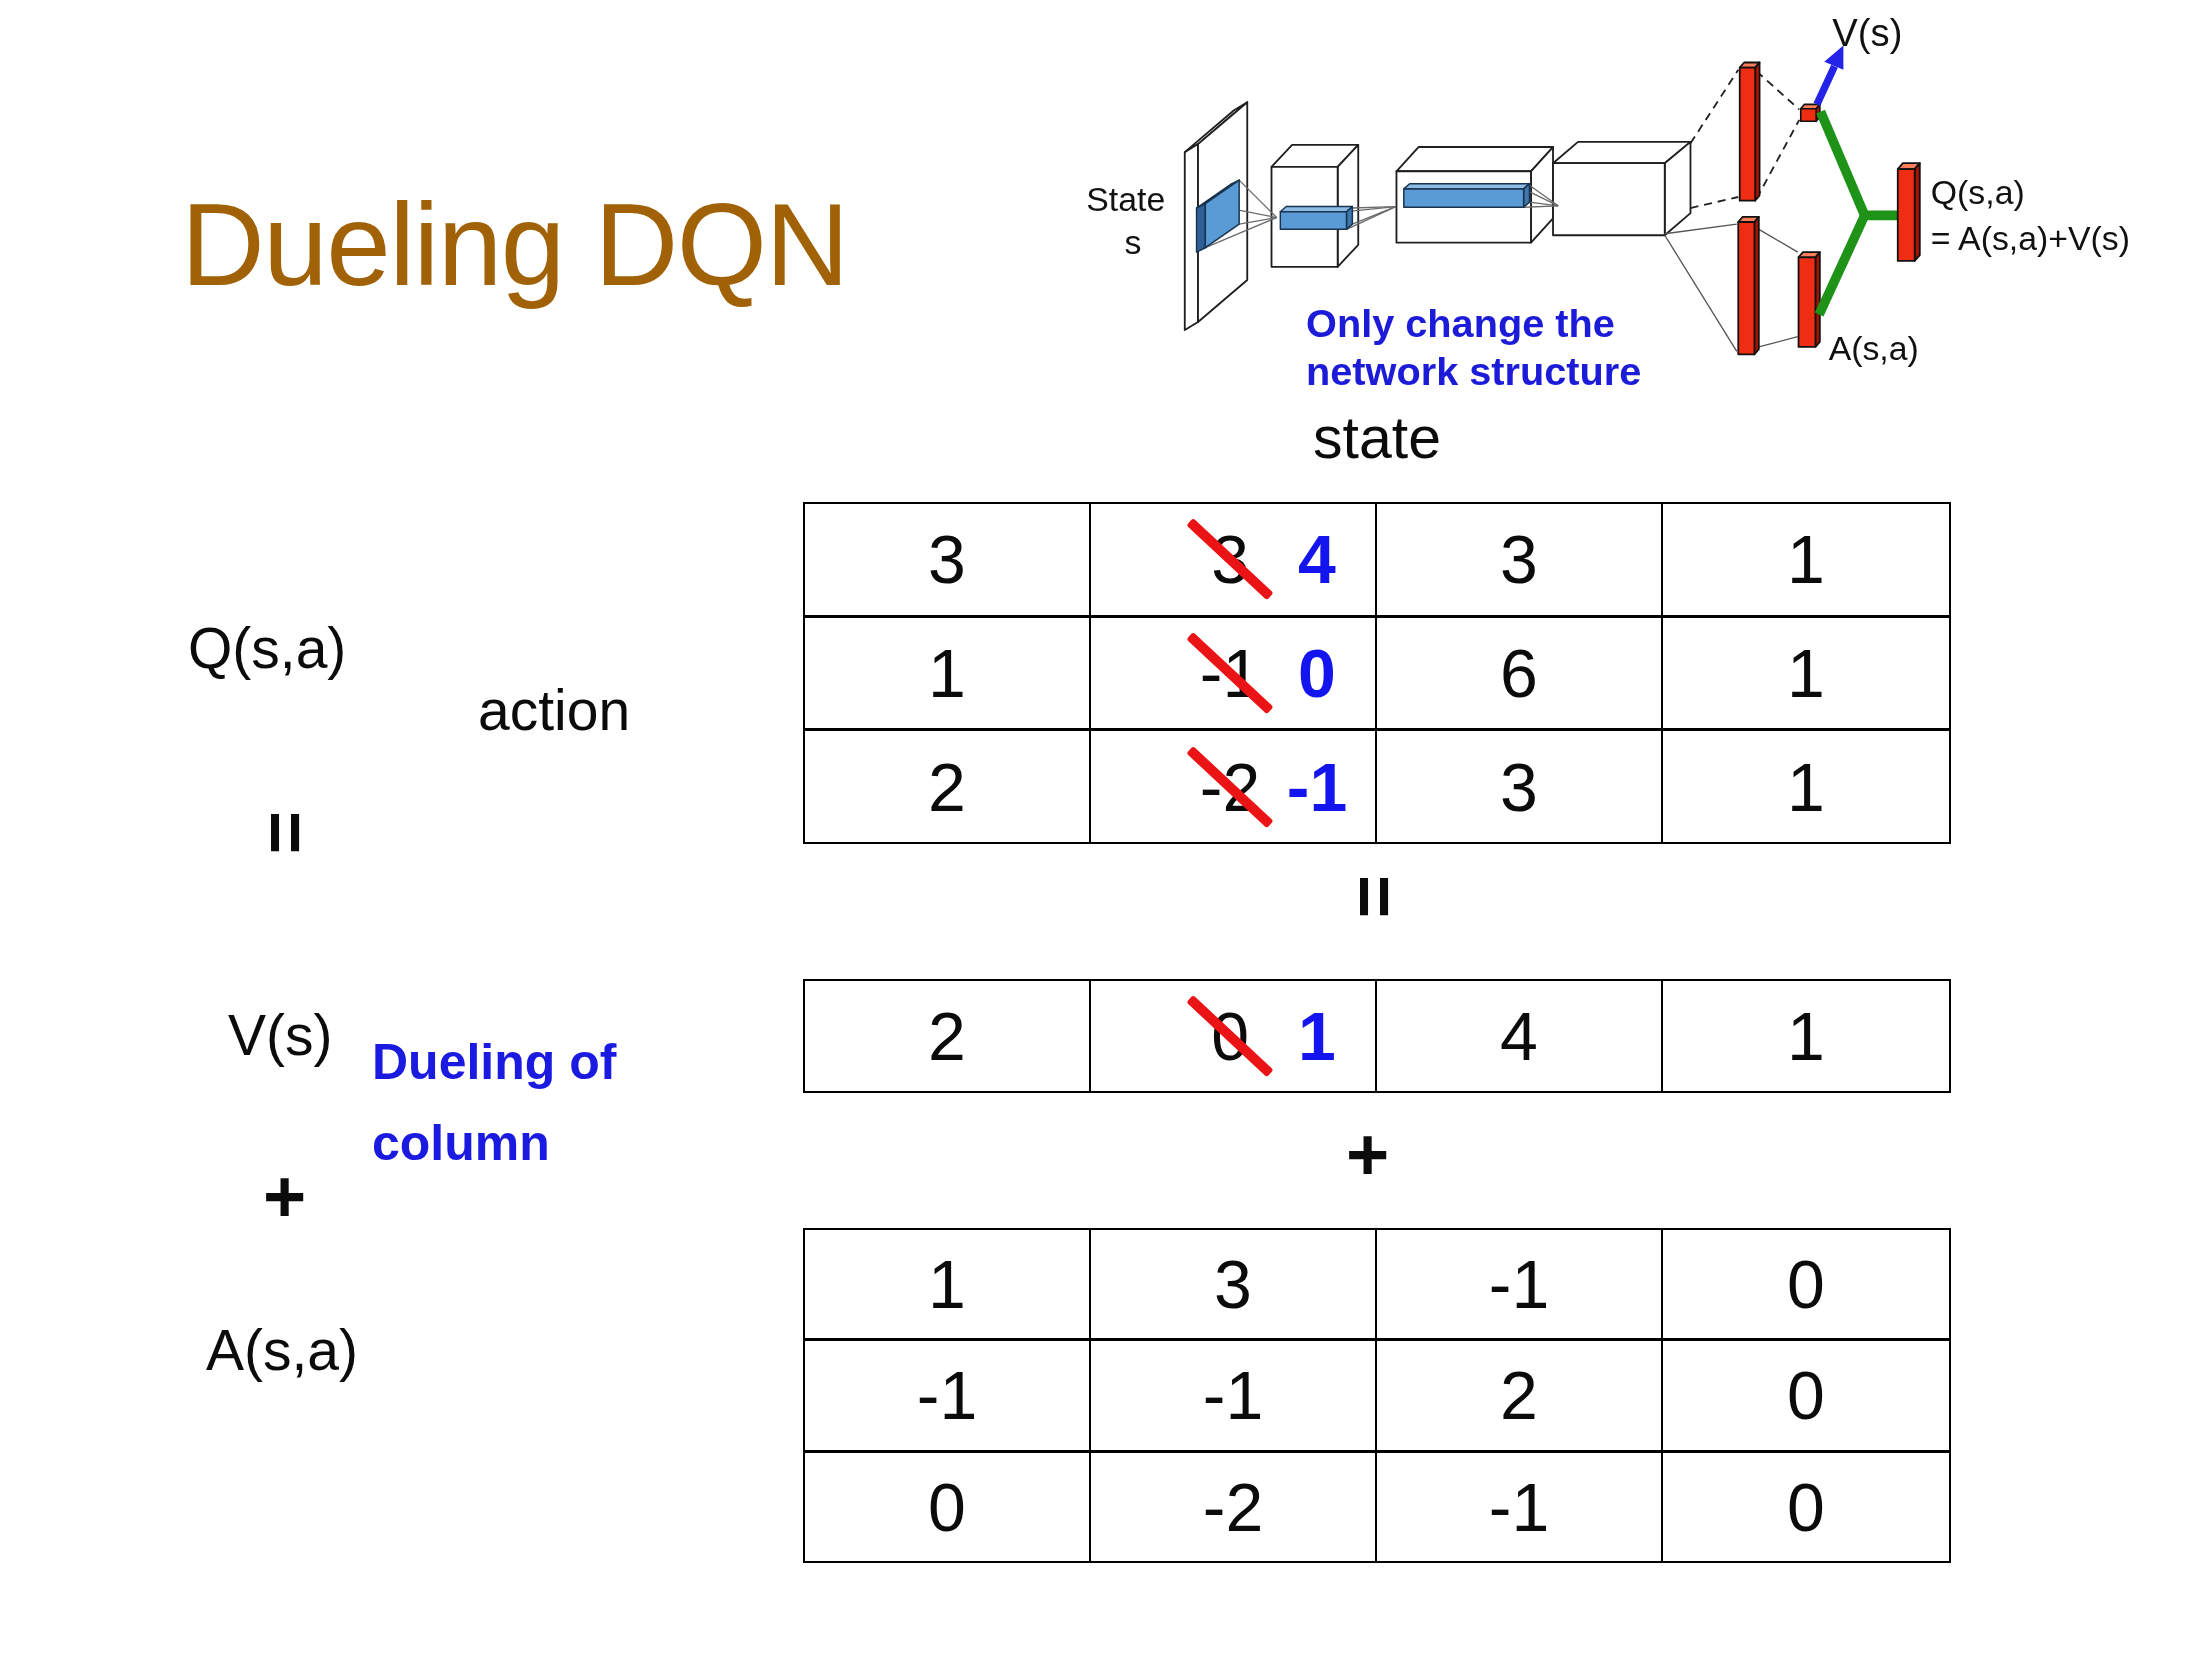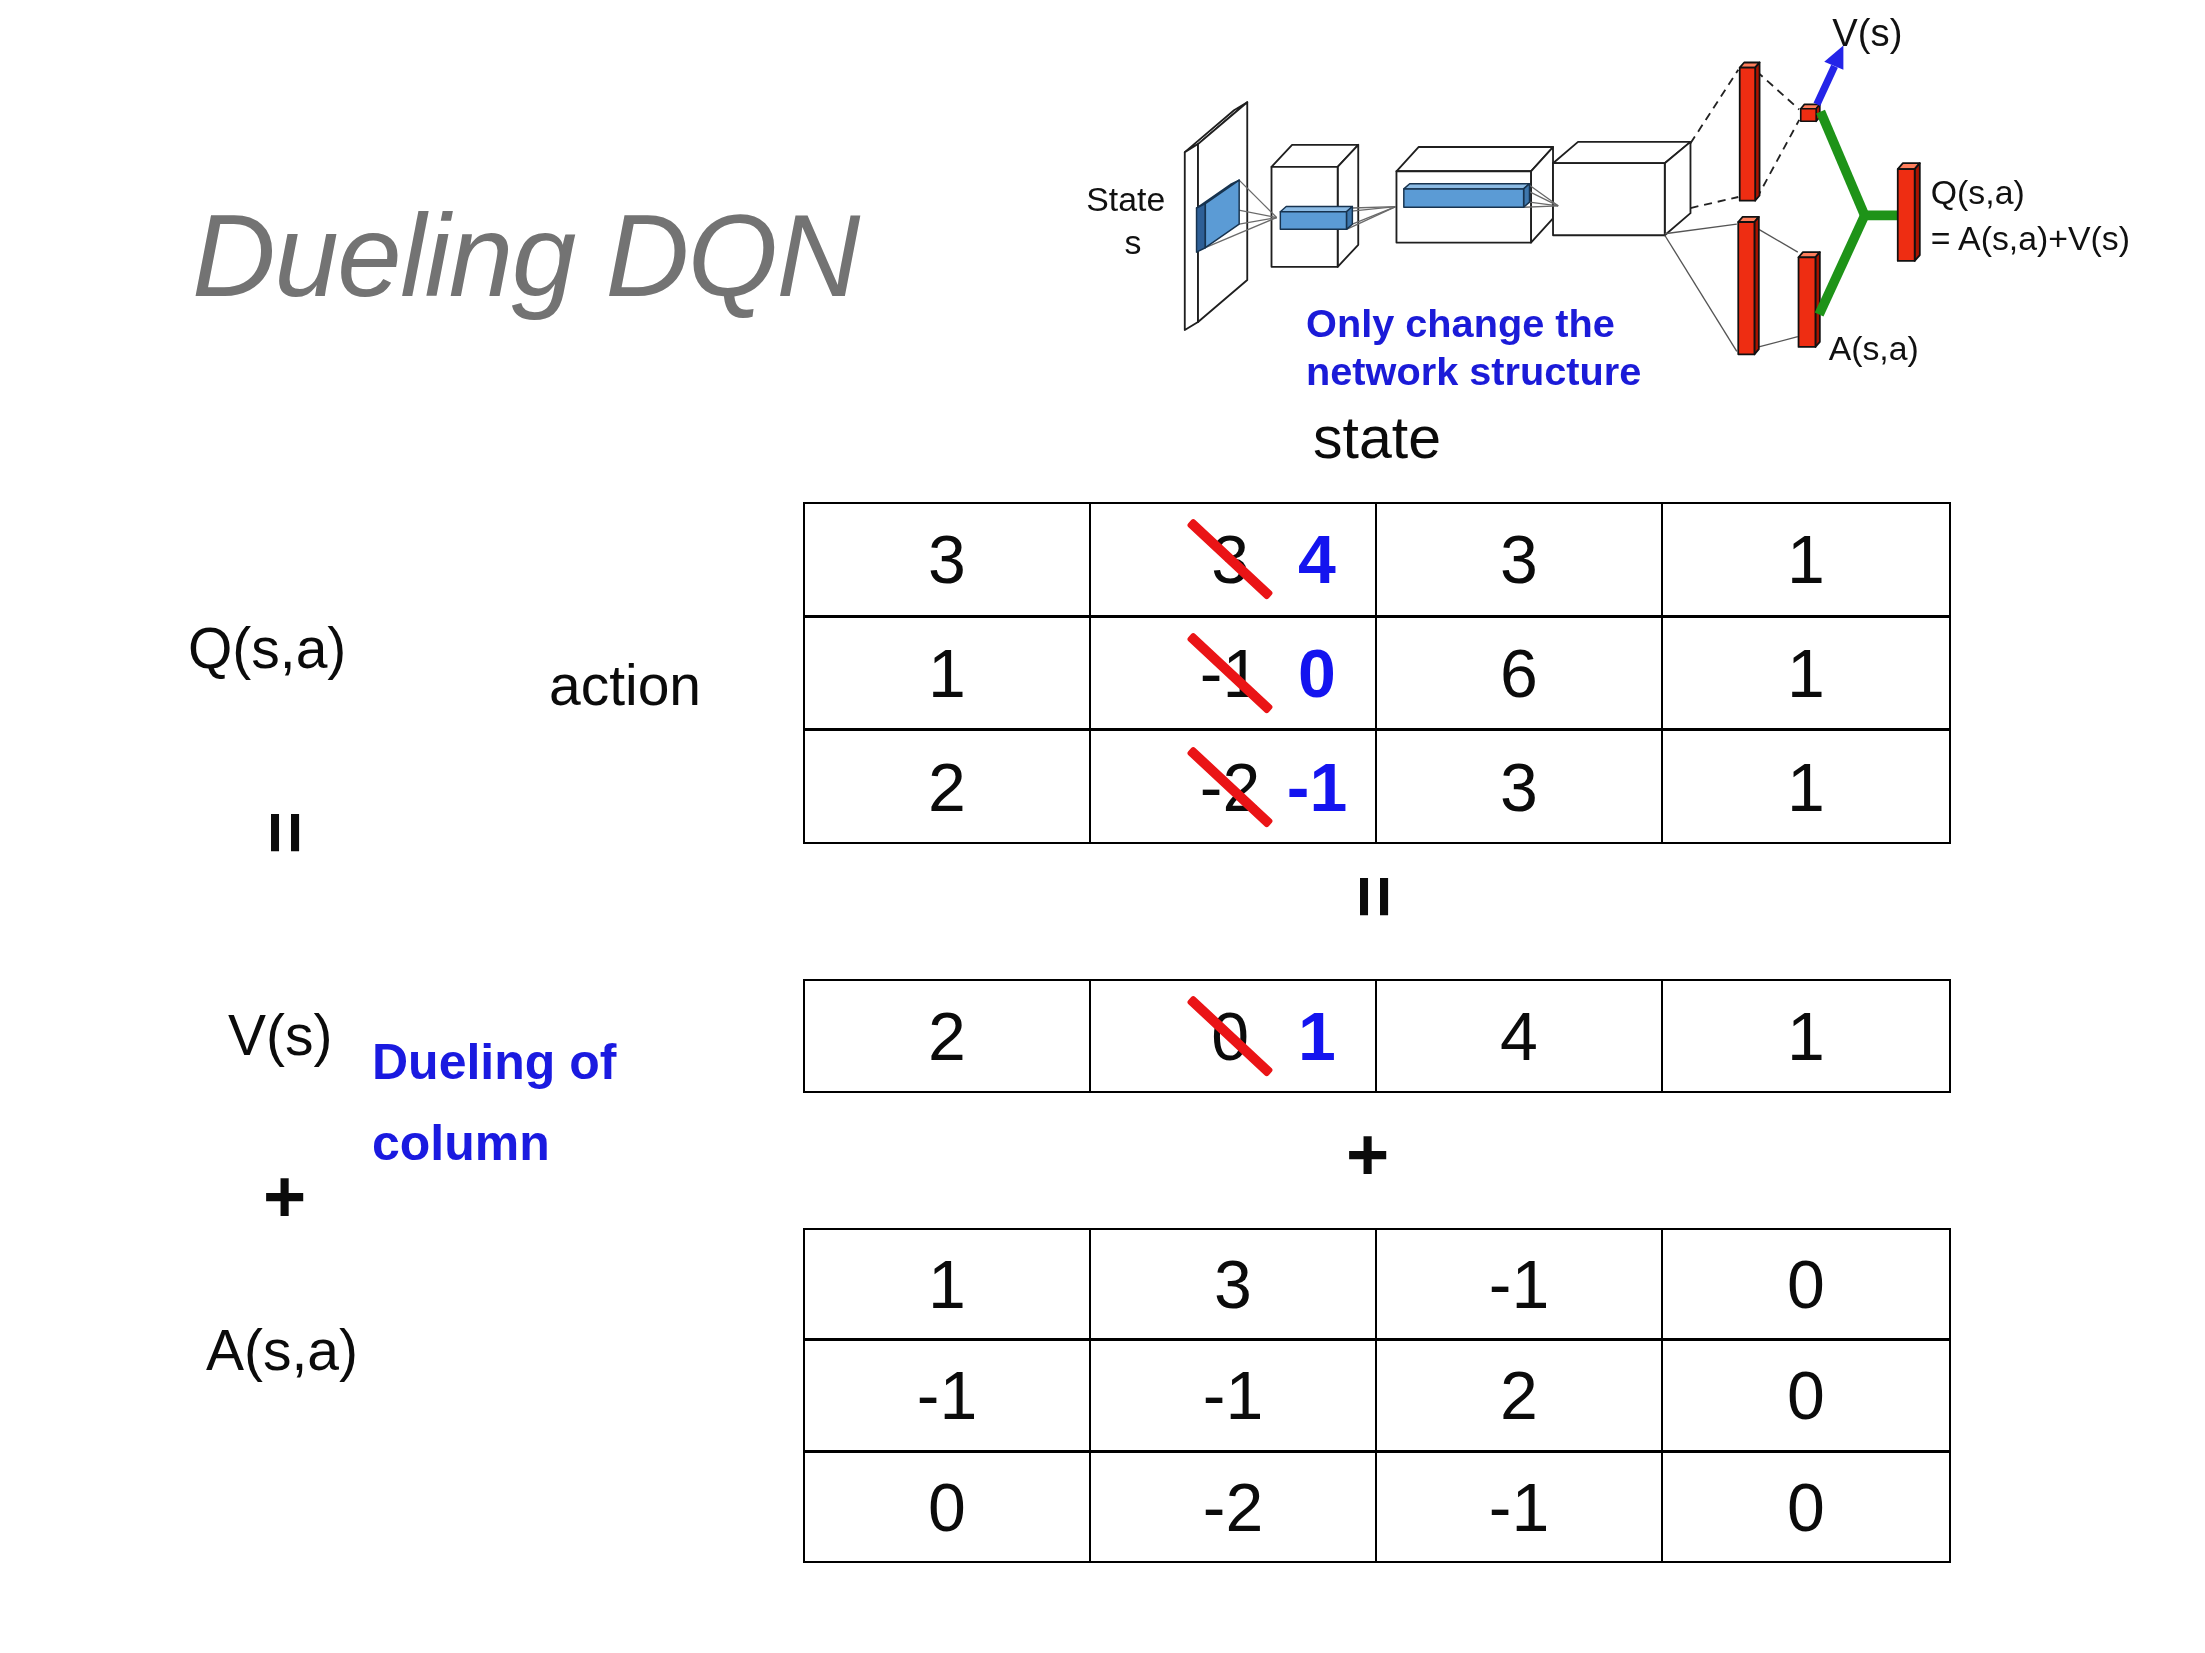--- a/index.html
+++ b/index.html
@@ -8,26 +8,26 @@
     width:2205px;height:1654px;
     background:#ffffff;
     overflow:hidden;
     font-family:"Liberation Sans","DejaVu Sans",sans-serif;
     color:#0b0b0b;
   }
   .abs{position:absolute;}
   .title{
     left:181px;top:185px;
     font-size:116px;font-weight:300;letter-spacing:-1.5px;
-    line-height:1.05;color:#737373;margin:11px;font-style:italic;
+    line-height:1.05;color:#a16207;margin:0;
   }
   
   .lbl{line-height:1.0;white-space:nowrap;}
   .state-hdr{left:803px;top:409px;width:1148px;text-align:center;font-size:59px;}
-  .action-lbl{left:478px;top:657px;width:294px;text-align:center;font-size:57px;}
+  .action-lbl{left:478px;top:682px;width:294px;text-align:left;font-size:57px;}
   .q-lbl{left:188px;top:620px;font-size:57px;}
   .v-lbl{left:228px;top:1007px;font-size:57px;}
   .a-lbl{left:206px;top:1322px;font-size:57px;}
   .op{width:81px;height:81px;display:flex;align-items:center;justify-content:center;font-size:74px;font-weight:700;}
   .op>span{display:inline-block;}
   .rot>span{transform:rotate(90deg);}
   .eq-left{left:245px;top:792px;}
   .eq-center{left:1334px;top:856px;}
   .plus-left{left:244px;top:1156px;font-weight:600;}
   .plus-center{left:1327px;top:1114px;font-weight:600;}

